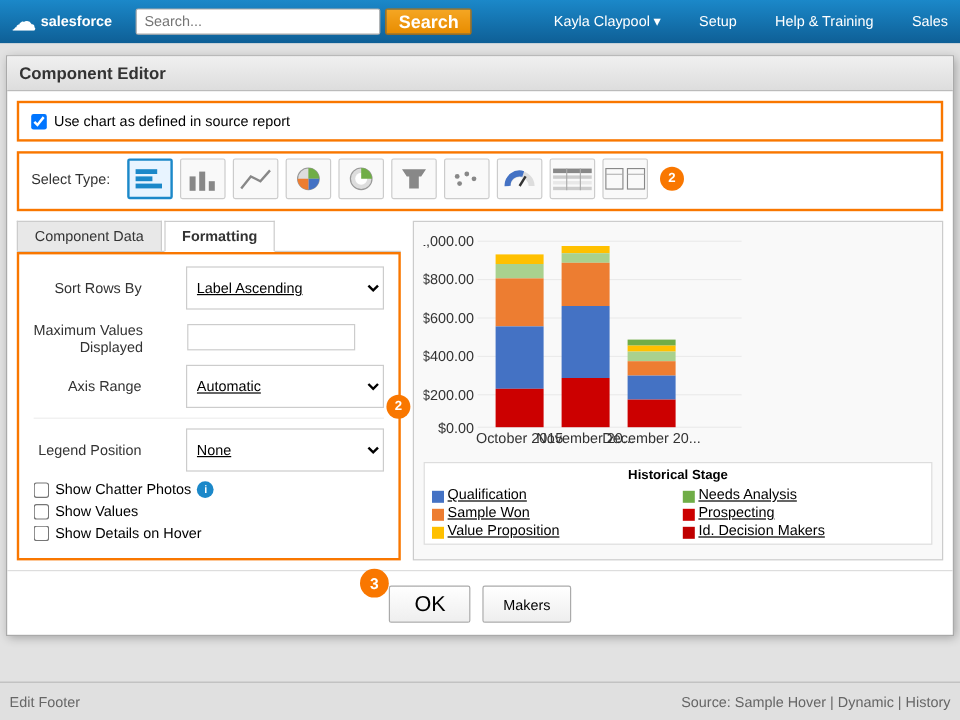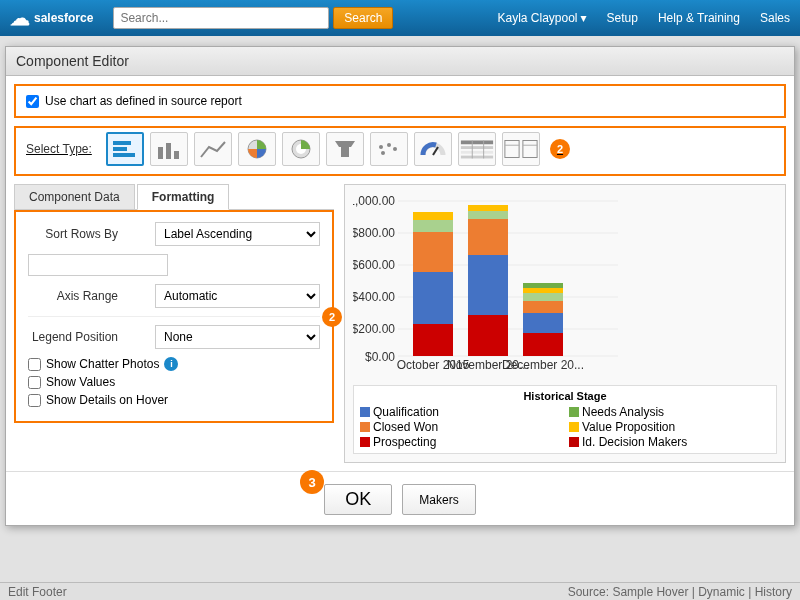--- a/index.html
+++ b/index.html
@@ -42,27 +42,28 @@
       font-size: 12px;
       color: #999;
       border-radius: 2px;
     }
     .search-btn {
       background: linear-gradient(to bottom, #f5a623, #e88c00);
       border: 1px solid #c07000;
       color: white;
       height: 22px;
       padding: 0 10px;
-      font-size: 12px;
+      font-size: 15px;
       cursor: pointer;
       border-radius: 2px;
+      font-weight: bold;
     }
     .topbar-nav {
       display: flex;
-      gap: 20px;
+      gap: 32px;
       color: white;
       font-size: 12px;
       margin-left: auto;
     }
     .topbar-nav span { cursor: pointer; }
     .topbar-nav .user { display: flex; align-items: center; gap: 3px; }
 
     
     .modal-overlay {
       position: absolute;
@@ -87,21 +88,21 @@
     .dialog-titlebar {
       background: linear-gradient(to bottom, #f0f0f0, #ddd);
       border-bottom: 1px solid #bbb;
       padding: 6px 10px;
       display: flex;
       align-items: center;
       justify-content: space-between;
     }
     .dialog-title {
       font-size: 14px;
-      font-weight: normal;
+      font-weight: bold;
       color: #333;
     }
     .dialog-titlebar-right {
       display: flex;
       align-items: center;
       gap: 8px;
       font-size: 11px;
       color: #0070d2;
     }
     .help-link { cursor: pointer; color: #0070d2; text-decoration: underline; }
@@ -138,21 +139,20 @@
     }
 
     
     .select-type-row {
       display: flex;
       align-items: center;
       padding: 4px 10px 8px 10px;
       gap: 10px;
       border: 2px solid #f97700;
       margin: 0 8px 8px 8px;
-      text-decoration: underline;
     }
     .select-type-label {
       font-size: 12px;
       color: #333;
       white-space: nowrap;
       min-width: 70px;
     }
     .chart-type-icons {
       display: flex;
       gap: 6px;
@@ -239,25 +239,26 @@
     }
     .option-label.multi {
       align-self: flex-start;
       padding-top: 2px;
     }
     .option-control {
       flex: 1;
     }
     .select-ctrl {
       width: 100%;
-      height: 24px;
+      height: 36px;
       border: 1px solid #ccc;
       font-size: 12px;
       padding: 0 4px;
       background: white;
+      text-decoration: underline;
     }
     .text-input {
       width: 140px;
       height: 22px;
       border: 1px solid #ccc;
       font-size: 12px;
       padding: 0 4px;
     }
     .divider-row {
       border-top: 1px solid #eee;
@@ -339,23 +340,24 @@
       text-align: center;
       margin-bottom: 3px;
     }
     .legend-grid {
       display: grid;
       grid-template-columns: 1fr 1fr;
       gap: 1px 8px;
     }
     .legend-item {
       display: flex;
-      align-items: center;
+      align-items: flex-end;
       gap: 3px;
       font-size: 10px;
+      text-decoration: underline;
     }
     .legend-color {
       width: 10px;
       height: 10px;
       flex-shrink: 0;
     }
 
     
     .dialog-footer {
       display: flex;
@@ -397,21 +399,21 @@
       cursor: pointer;
       border-radius: 2px;
     }
 
     
     .statusbar {
       position: absolute;
       bottom: 0;
       left: 0;
       right: 0;
-      height: 18px;
+      height: 32px;
       background: #e0e0e0;
       border-top: 1px solid #bbb;
       display: flex;
       align-items: center;
       padding: 0 8px;
       font-size: 10px;
       color: #666;
       justify-content: space-between;
     }
   </style>
@@ -548,20 +550,21 @@
           <div class="option-row">
             <span class="option-label">Sort Rows By</span>
             <div class="option-control">
               <select class="select-ctrl">
                 <option>Label Ascending</option>
               </select>
             </div>
           </div>
 
           <div class="option-row">
+            <span class="option-label multi">Maximum Values<br>Displayed</span>
             <div class="option-control">
               <input type="text" class="text-input" value="" style="">
             </div>
           </div>
 
           <div class="option-row">
             <span class="option-label">Axis Range</span>
             <div class="option-control">
               <select class="select-ctrl">
                 <option>Automatic</option>
@@ -652,29 +655,29 @@
               <div class="legend-item">
                 <div class="legend-color" style="background:#4472c4;"></div>
                 <span>Qualification</span>
               </div>
               <div class="legend-item">
                 <div class="legend-color" style="background:#70ad47;"></div>
                 <span>Needs Analysis</span>
               </div>
               <div class="legend-item">
                 <div class="legend-color" style="background:#ed7d31;"></div>
-                <span>Closed Won</span>
+                <span>Sample Won</span>
+              </div>
+              <div class="legend-item">
+                <div class="legend-color" style="background:#cc0000;"></div>
+                <span>Prospecting</span>
               </div>
               <div class="legend-item">
                 <div class="legend-color" style="background:#ffc000;"></div>
                 <span>Value Proposition</span>
-              </div>
-              <div class="legend-item">
-                <div class="legend-color" style="background:#cc0000;"></div>
-                <span>Prospecting</span>
               </div>
               <div class="legend-item">
                 <div class="legend-color" style="background:#c00000;"></div>
                 <span>Id. Decision Makers</span>
               </div>
             </div>
           </div>
         </div>
       </div>
     </div>

